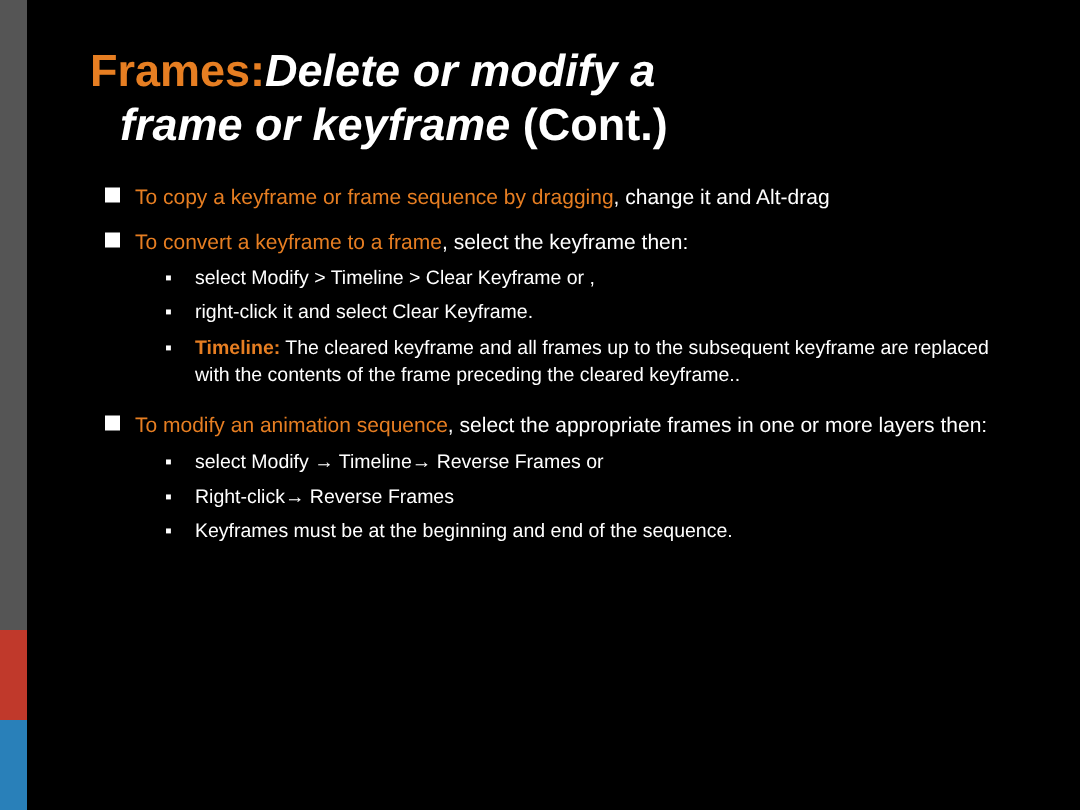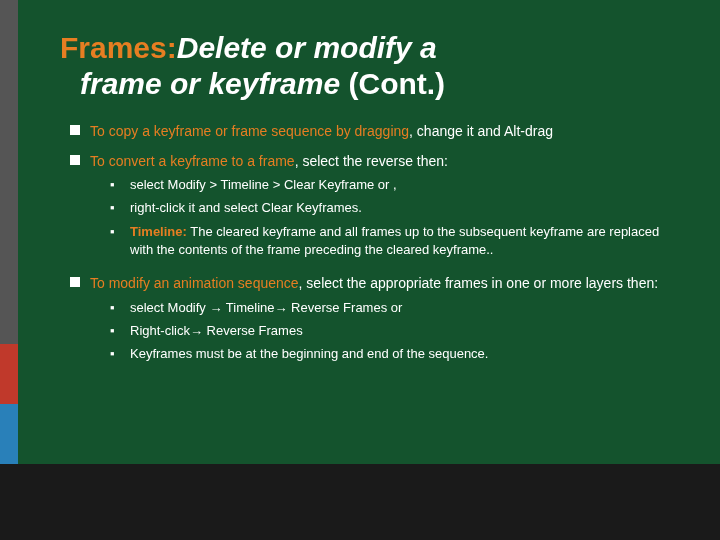--- a/index.html
+++ b/index.html
@@ -8,22 +8,22 @@
       width: 720px;
       height: 540px;
       background: #1a1a1a;
       font-family: Arial, sans-serif;
       color: #ffffff;
       overflow: hidden;
     }
 
     .slide {
       width: 720px;
-      height: 464px;
-      background: #14532d;
+      height: 540px;
+      background: #000000;
       position: relative;
       padding: 30px 40px 20px 60px;
     }
 
     .left-bar {
       position: absolute;
       left: 0;
       top: 0;
       width: 18px;
       height: 100%;
@@ -156,29 +156,29 @@
     <div class="bullet-item">
       <div class="bullet-square"></div>
       <div class="bullet-text">
         <span class="text-orange">To copy a keyframe or frame sequence by dragging</span><span class="text-white">, change it and Alt-drag</span>
       </div>
     </div>
 
     <div class="bullet-item">
       <div class="bullet-square"></div>
       <div class="bullet-text">
-        <span class="text-orange">To convert a keyframe to a frame</span><span class="text-white">, select the reverse then:</span>
+        <span class="text-orange">To convert a keyframe to a frame</span><span class="text-white">, select the keyframe then:</span>
         <div class="sub-bullets">
           <div class="sub-bullet-item">
             <span class="sub-bullet-arrow">▪</span>
             <span class="sub-bullet-text">select Modify &gt; Timeline &gt; Clear Keyframe or ,</span>
           </div>
           <div class="sub-bullet-item">
             <span class="sub-bullet-arrow">▪</span>
-            <span class="sub-bullet-text">right-click it and select Clear Keyframes.</span>
+            <span class="sub-bullet-text">right-click it and select Clear Keyframe.</span>
           </div>
           <div class="sub-bullet-item">
             <span class="sub-bullet-arrow">▪</span>
             <span class="sub-bullet-text"><span class="important-orange">Timeline:</span> The cleared keyframe and all frames up to the subsequent keyframe are replaced with the contents of the frame preceding the cleared keyframe..</span>
           </div>
         </div>
       </div>
     </div>
 
 

